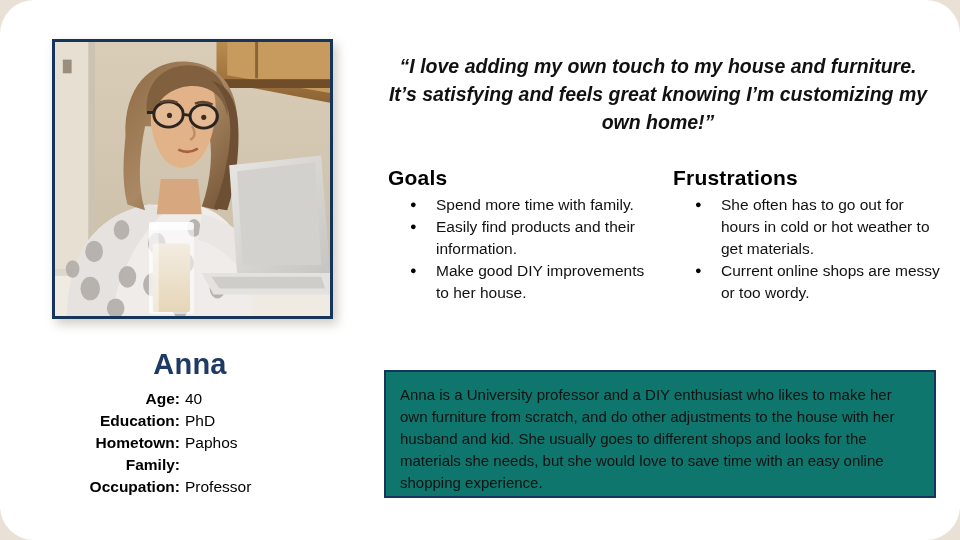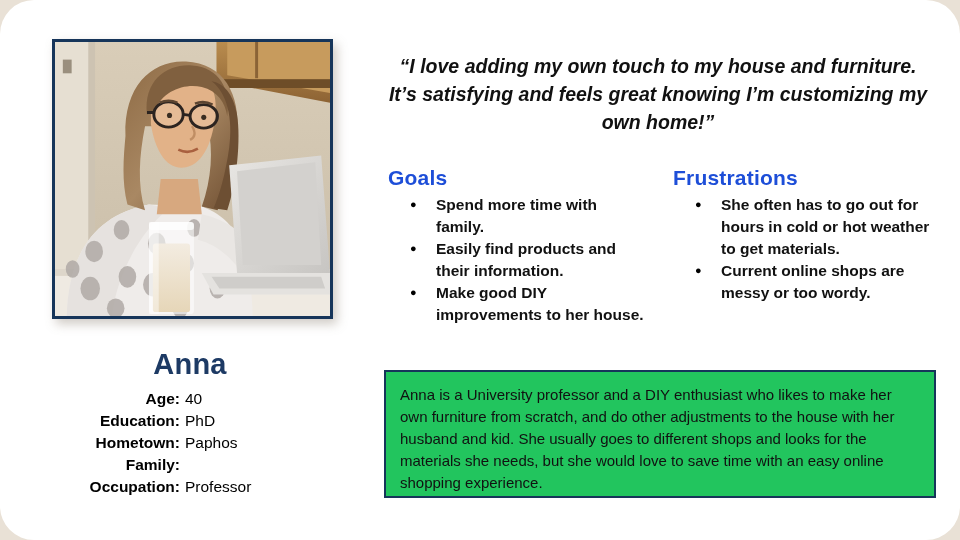--- a/index.html
+++ b/index.html
@@ -98,29 +98,28 @@
     color: #111111;
   }
 
   .col-block { position: absolute; top: 166px; }
   #goals-block { left: 8px; width: 258px; }
   #frustrations-block { left: 293px; width: 268px; }
 
   .col-heading {
     font-size: 21px;
     font-weight: bold;
-    color: #1d4ed8;
+    color: #000000;
     margin: 0 0 4px 0;
     letter-spacing: .2px;
   }
   .bullet-list {
     margin: 0;
     padding: 0;
     list-style: none;
-    font-weight: bold;
   }
   .bullet-item {
     position: relative;
     padding-left: 48px;
     font-size: 15.5px;
     line-height: 22px;
     color: #111111;
     margin-bottom: 0px;
   }
   .bullet-item::before {
@@ -132,21 +131,21 @@
     color: #000000;
   }
 
   #bio-box {
     position: absolute;
     left: 4px; top: 370px;
     width: 552px;
     height: 128px;
     box-sizing: border-box;
     border: 2px solid #16355a;
-    background: #22c55e;
+    background: #0f766e;
     padding: 12px 14px 10px 14px;
   }
   #bio-text {
     font-size: 15px;
     line-height: 22px;
     color: #111111;
   }
 </style>
 </head>
 <body>

